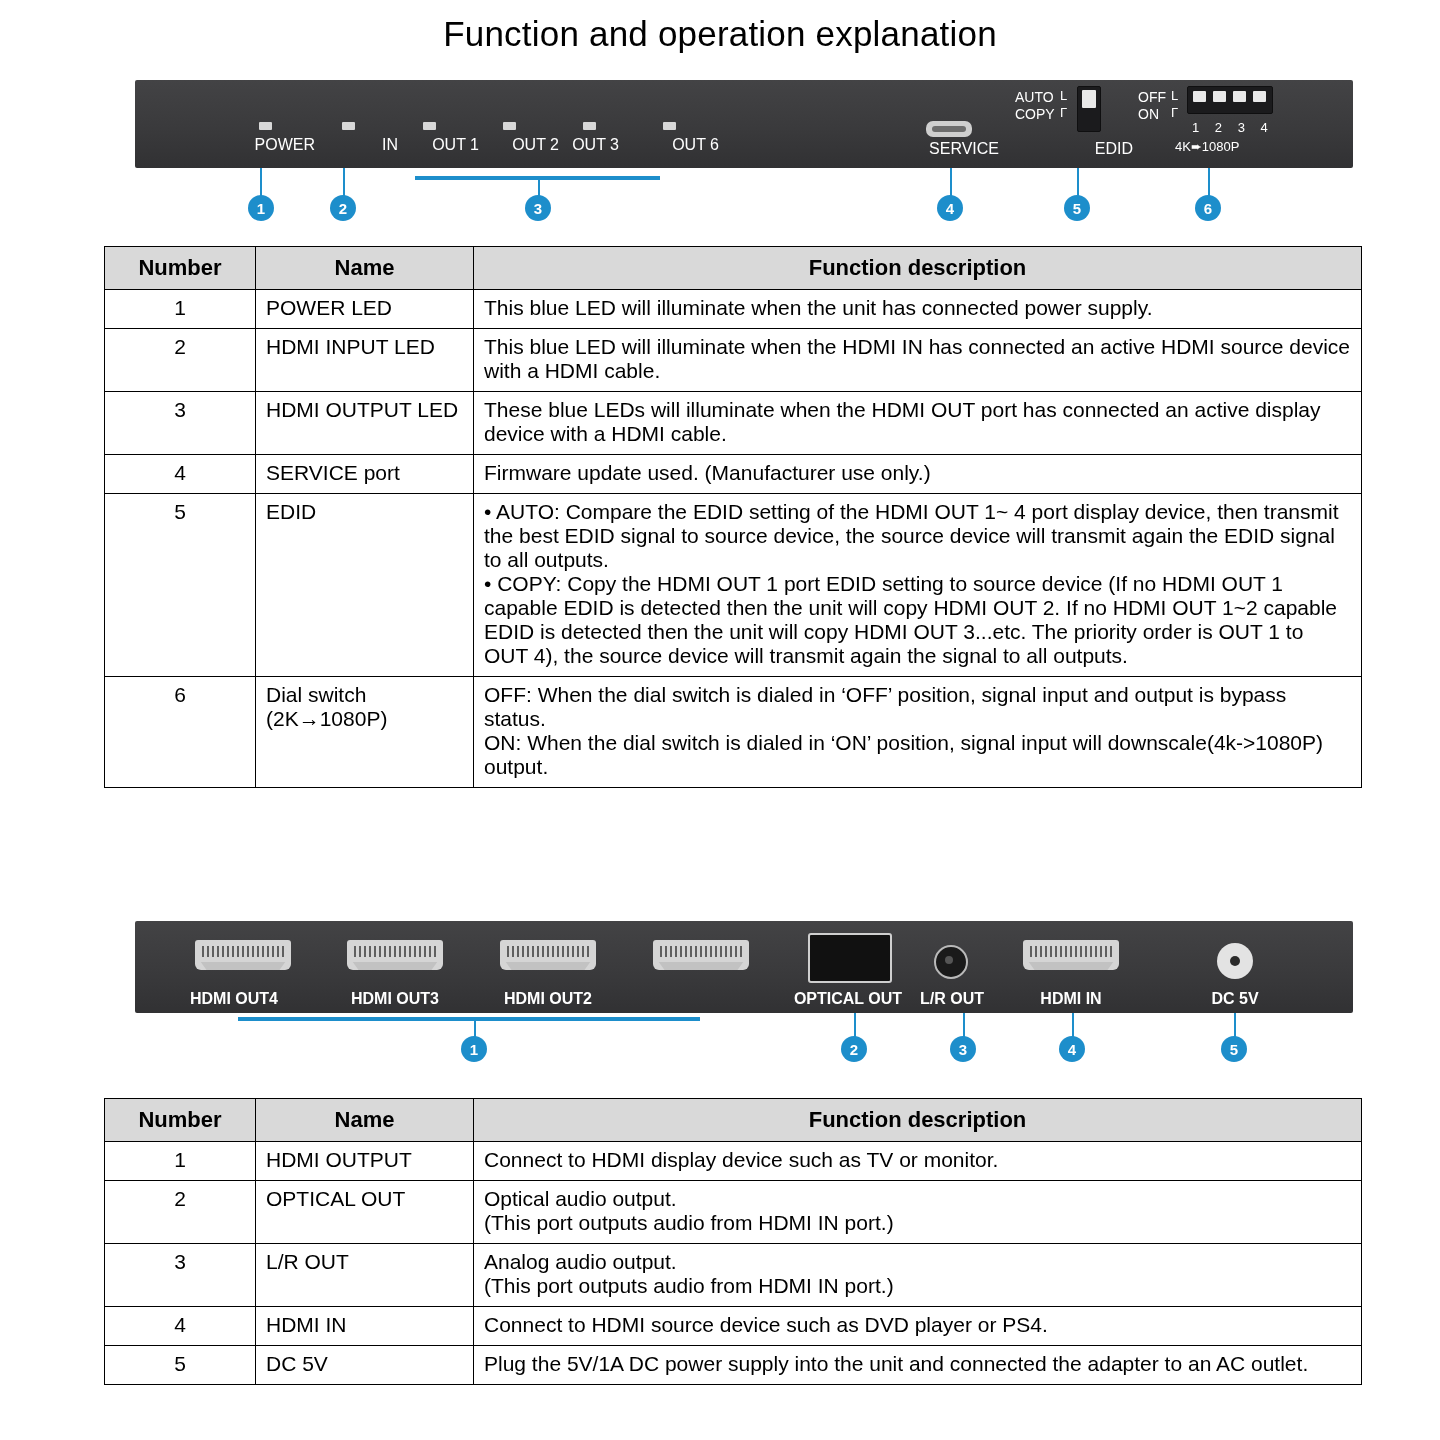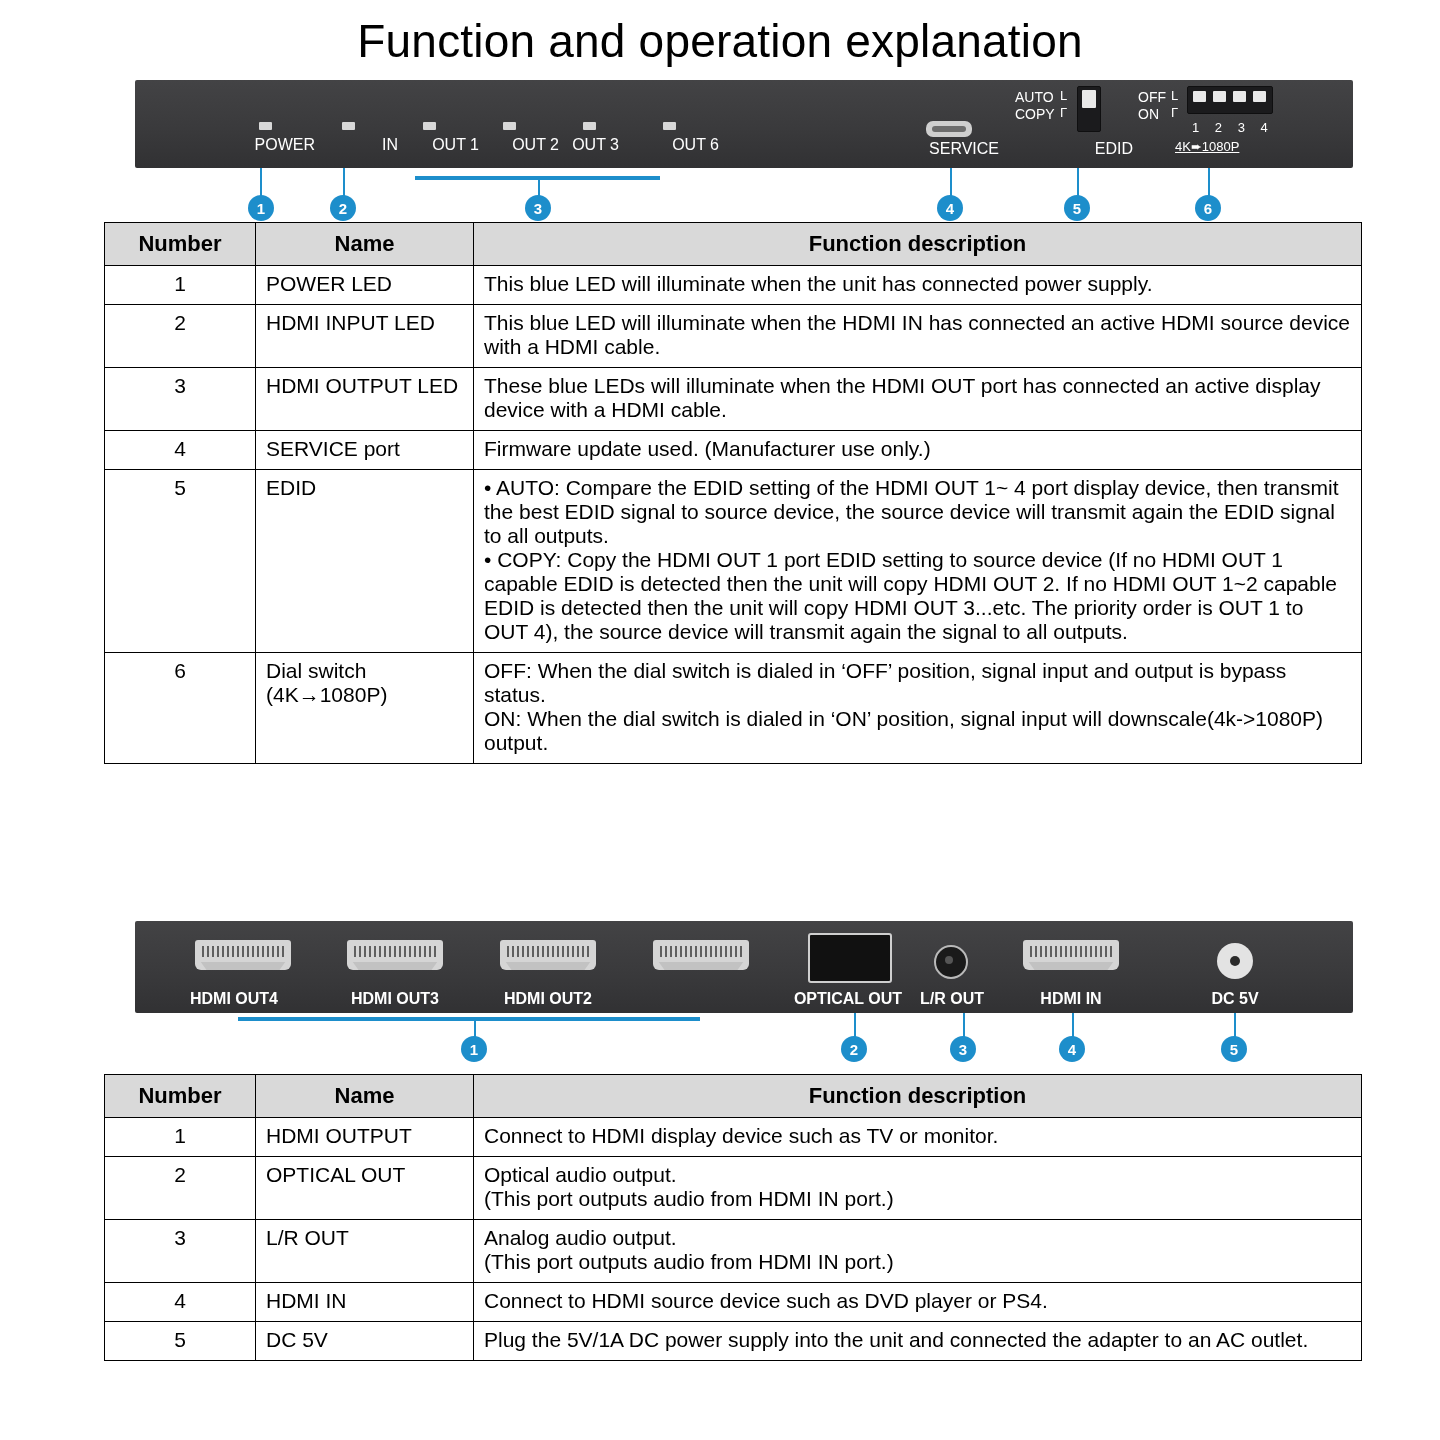--- a/index.html
+++ b/index.html
@@ -8,21 +8,21 @@
     background:#ffffff;
     font-family:"Liberation Sans", sans-serif;
     color:#000;
     position:relative;
     overflow:hidden;
   }
   .page{position:relative;width:1440px;height:1440px;}
 
   .title{
     position:absolute;left:0;top:14px;width:1440px;
-    text-align:center;font-size:46px;font-weight:400;
+    text-align:center;font-size:35px;font-weight:400;
     letter-spacing:.2px;
   }
 
   
   .panel{
     position:absolute;background:#3a3a3c;border-radius:2px;
   }
   .panel.front{left:135px;top:80px;width:1218px;height:88px;
     background:linear-gradient(180deg,#434345 0%,#3a3a3c 55%,#313133 100%);}
   .panel.back{left:135px;top:921px;width:1218px;height:92px;
@@ -54,21 +54,21 @@
   
   .callout{
     position:absolute;width:26px;height:26px;border-radius:50%;
     background:#1d8ecb;color:#fff;font-size:15px;font-weight:700;
     display:flex;align-items:center;justify-content:center;
   }
   .lead{position:absolute;width:2px;background:#1d8ecb;}
   .brace{position:absolute;height:4px;background:#1d8ecb;}
 
   
-  table{position:absolute;border-collapse:collapse;table-layout:fixed;}
+  table{position:absolute;border-collapse:collapse;table-layout:fixed;margin-top:24px;}
   table td,table th{border:1px solid #000;vertical-align:top;font-size:21px;padding:6px 10px 8px 10px;}
   thead th{background:#d9d9d9;font-weight:700;text-align:center;font-size:22px;padding:8px 6px;}
   td.num{text-align:center;width:130px;}
   td.name{width:200px;}
   .t1{left:104px;top:222px;width:1258px;}
   .t2{left:104px;top:1074px;width:1258px;}
   .desc p{margin:0;}
 </style>
 </head>
 <body>
@@ -114,21 +114,21 @@
     <div class="tiny-lbl" style="left:1036px;top:8px;">L</div>
     <div class="tiny-lbl" style="left:1036px;top:25px;">Γ</div>
 
     <div class="sw-body" style="left:1052px;top:6px;width:84px;height:26px;">
       <div class="sw-knob" style="left:5px;top:4px;width:13px;height:11px;"></div>
       <div class="sw-knob" style="left:25px;top:4px;width:13px;height:11px;"></div>
       <div class="sw-knob" style="left:45px;top:4px;width:13px;height:11px;"></div>
       <div class="sw-knob" style="left:65px;top:4px;width:13px;height:11px;"></div>
     </div>
     <div class="tiny-lbl" style="left:1057px;top:40px;letter-spacing:6px;">1 2 3 4</div>
-    <div class="tiny-lbl" style="left:1040px;top:59px;text-decoration:underline;">4K➨1080P</div>
+    <div class="tiny-lbl" style="left:1040px;top:59px;">4K➨1080P</div>
   </div>
 
   <div class="lead" style="left:260px;top:168px;height:30px;"></div>
   <div class="callout" style="left:248px;top:195px;">1</div>
 
   <div class="lead" style="left:343px;top:168px;height:30px;"></div>
   <div class="callout" style="left:330px;top:195px;">2</div>
 
   <div class="brace" style="left:415px;top:176px;width:245px;"></div>
   <div class="lead" style="left:538px;top:176px;height:22px;"></div>
@@ -183,21 +183,21 @@
       <tr>
         <td class="num">5</td>
         <td class="name">EDID</td>
         <td class="desc">
           <p>• AUTO: Compare the EDID setting of the HDMI OUT 1~ 4 port display device, then transmit the best EDID signal to source device, the source device will transmit again the EDID signal to all outputs.</p>
           <p>• COPY: Copy the HDMI OUT 1 port EDID setting to source device (If no HDMI OUT 1 capable EDID is detected then the unit will copy HDMI OUT 2. If no HDMI OUT 1~2 capable EDID is detected then the unit will copy HDMI OUT 3...etc. The priority order is OUT 1 to OUT 4), the source device will transmit again the signal to all outputs.</p>
         </td>
       </tr>
       <tr>
         <td class="num">6</td>
-        <td class="name">Dial switch (4K→1080P)</td>
+        <td class="name">Dial switch (2K→1080P)</td>
         <td class="desc">
           <p>OFF: When the dial switch is dialed in ‘OFF’ position, signal input and output is bypass status.</p>
           <p>ON: When the dial switch is dialed in ‘ON’ position, signal input will downscale(4k-&gt;1080P) output.</p>
         </td>
       </tr>
     </tbody>
   </table>
 
   <div class="panel back">
     <div class="hdmi-port" style="left:60px;top:19px;"></div>

